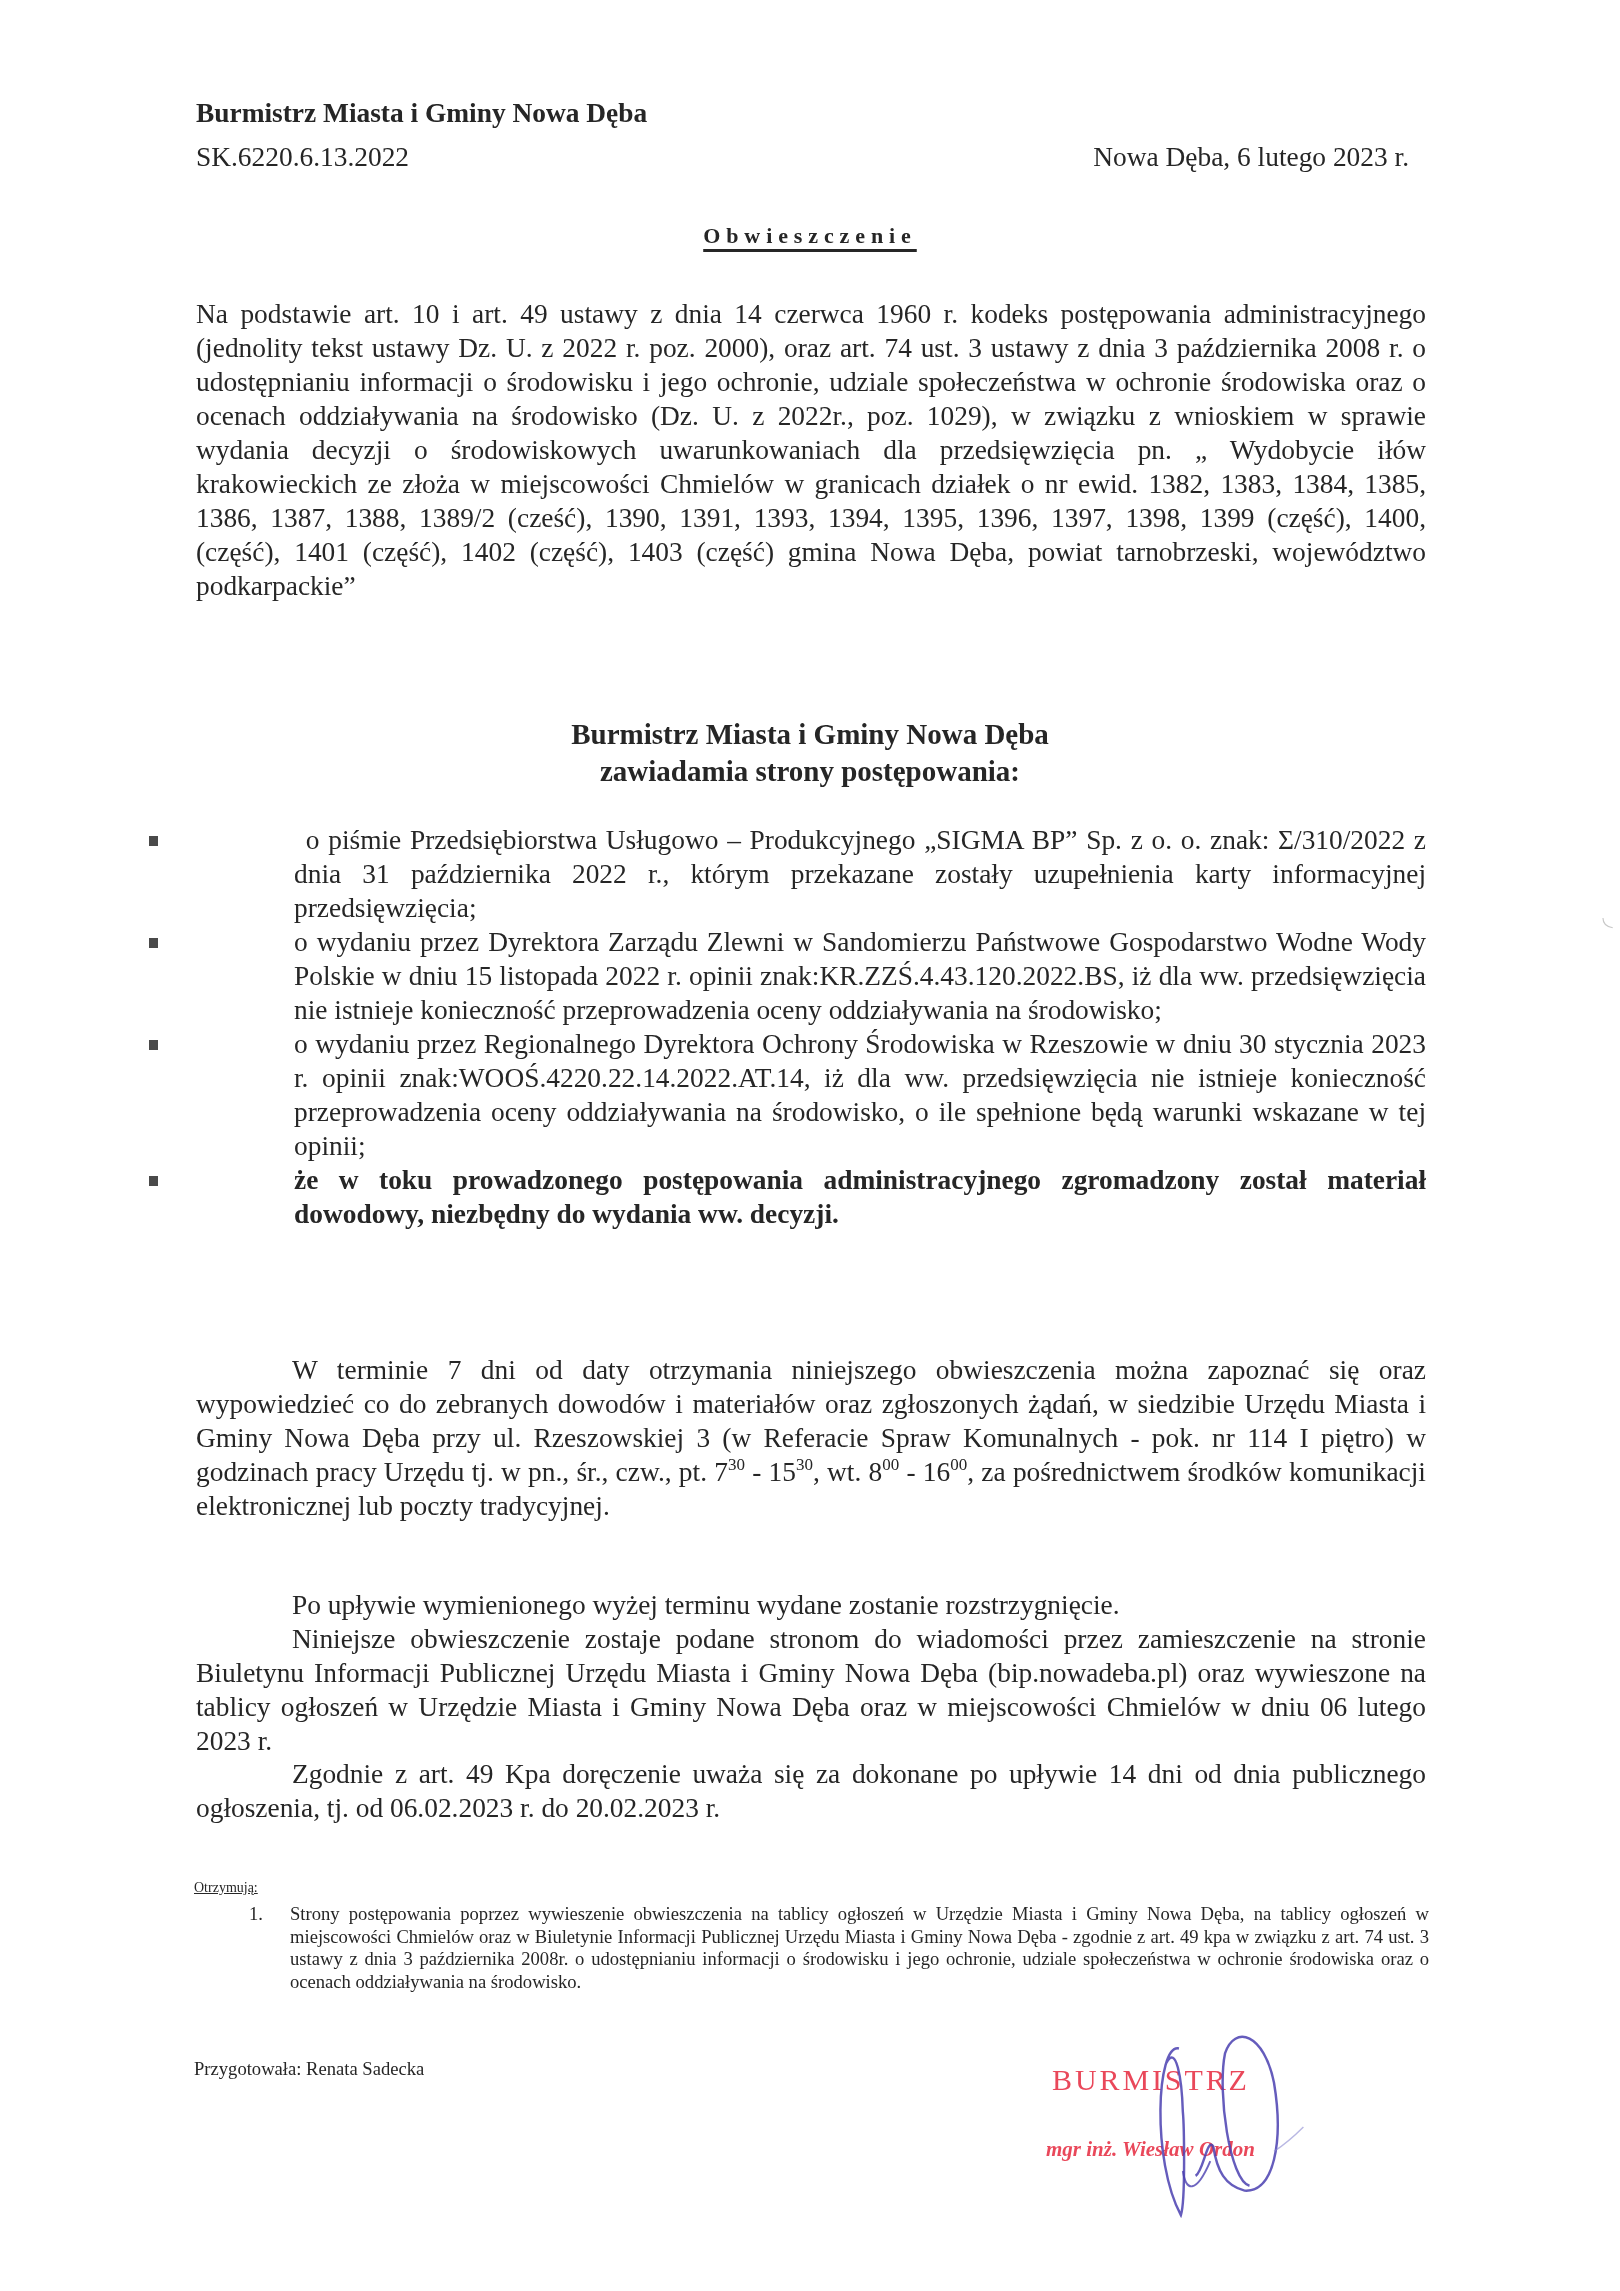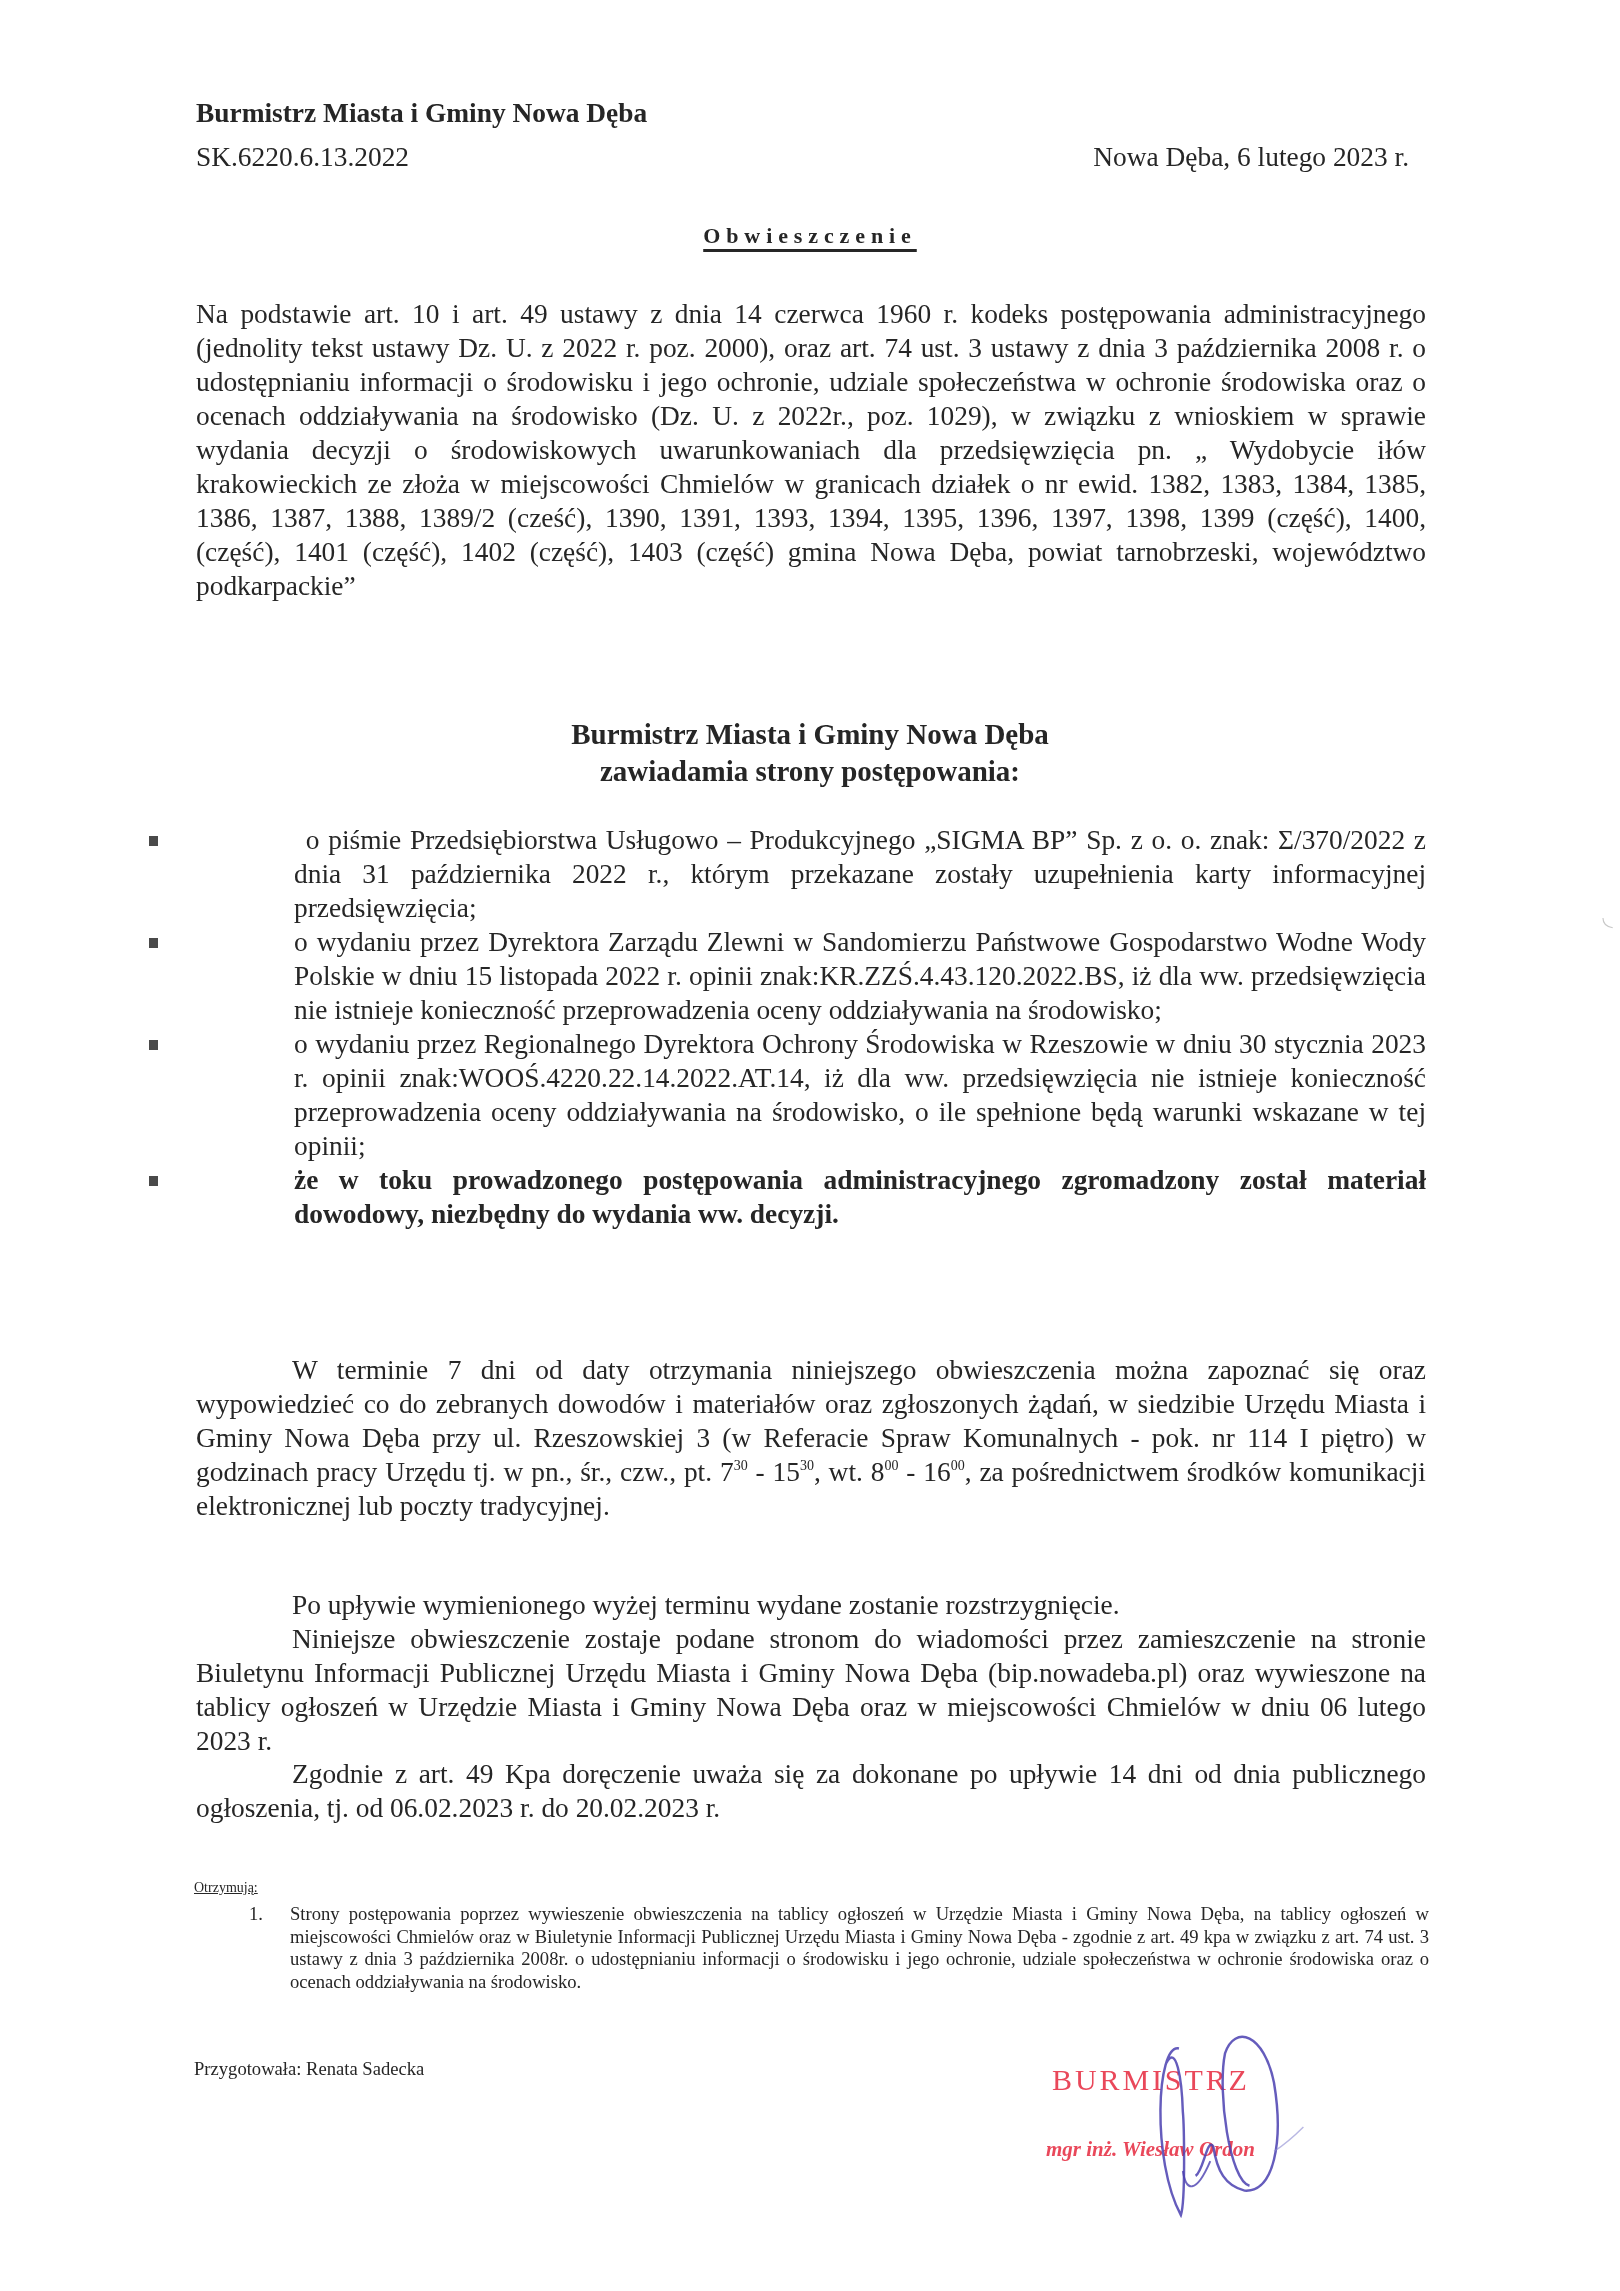--- a/index.html
+++ b/index.html
@@ -17,21 +17,21 @@
   .para-intro { top: 297px; }
   .center-head { left: 0; width: 1620px; text-align: center; font-size: 29px; font-weight: bold; line-height: 37px; top: 716px; }
   .list { left: 196px; width: 1230px; top: 823px; font-size: 27.4px; line-height: 34px; margin: 0; padding: 0; list-style: none; }
   .list li { position: relative; padding-left: 98px; text-align: justify; margin-left: -98px; }
   .list li .txt { display: block; margin-left: 98px; text-indent: 0; }
   .bullet { position: absolute; left: 51px; top: 12.7px; width: 8.8px; height: 10.8px; background: #4a4a4a; }
   .list li.bold { font-weight: bold; }
   .indent { text-indent: 96px; }
   .para-term { top: 1353px; }
   .p3 { top: 1622px; }
-  sup { font-size: 14px; vertical-align: 10.8px; line-height: 0; }
+  sup { font-size: 17px; vertical-align: 10.8px; line-height: 0; }
   .recv-label { left: 194px; top: 1880px; font-size: 14px; text-decoration: underline; }
   .recv-list { left: 194px; width: 1235px; top: 1903px; font-size: 18.6px; line-height: 22.5px; }
   .recv-num { position: absolute; left: 55px; top: 0; }
   .recv-text { margin-left: 96px; text-align: justify; display: block; }
   .prep { left: 194px; top: 2058px; font-size: 18.6px; }
   .stamp1 { left: 1052px; top: 2063px; font-size: 30px; color: #e8394d; letter-spacing: 2.9px; opacity: .92; }
   .stamp2 { left: 1046px; top: 2137px; font-size: 21px; color: #e8394d; font-style: italic; font-weight: bold; opacity: .92; }
   .sig { left: 1127px; top: 2024px; width: 196px; height: 196px; }
   .edge-mark { left: 1601px; top: 916px; width: 13.7px; height: 13.7px; }
 </style>
@@ -49,21 +49,21 @@
   <div class="abs para para-intro">Na podstawie art. 10 i art. 49 ustawy z dnia 14 czerwca 1960 r. kodeks postępowania administracyjnego (jednolity tekst ustawy Dz. U. z 2022 r. poz. 2000), oraz art. 74 ust. 3 ustawy z dnia 3 października 2008 r. o udostępnianiu informacji o środowisku i jego ochronie, udziale społeczeństwa w ochronie środowiska oraz o ocenach oddziaływania na środowisko (Dz. U. z 2022r., poz. 1029), w związku z  wnioskiem  w sprawie wydania decyzji o środowiskowych uwarunkowaniach dla przedsięwzięcia pn. „ Wydobycie iłów krakowieckich ze złoża w miejscowości Chmielów w granicach działek o nr ewid. 1382, 1383, 1384, 1385, 1386, 1387, 1388, 1389/2 (cześć), 1390, 1391, 1393, 1394, 1395, 1396, 1397, 1398, 1399 (część), 1400, (część), 1401 (część), 1402 (część), 1403 (część) gmina Nowa Dęba, powiat tarnobrzeski, województwo podkarpackie”</div>
 
   <div class="abs center-head">
     <div>Burmistrz Miasta i Gminy Nowa Dęba</div>
     <div>zawiadamia strony postępowania:</div>
   </div>
 
   <ul class="abs list">
     <li>
       <span class="bullet" style="left:51px"></span>
-      <span class="txt" style="text-indent:11.8px">o piśmie Przedsiębiorstwa Usługowo – Produkcyjnego „SIGMA BP” Sp. z o. o. znak: Σ/370/2022 z dnia 31 października 2022 r., którym przekazane zostały uzupełnienia karty informacyjnej przedsięwzięcia;</span>
+      <span class="txt" style="text-indent:11.8px">o piśmie Przedsiębiorstwa Usługowo – Produkcyjnego „SIGMA BP” Sp. z o. o. znak: Σ/310/2022 z dnia 31 października 2022 r., którym przekazane zostały uzupełnienia karty informacyjnej przedsięwzięcia;</span>
     </li>
     <li>
       <span class="bullet"></span>
       <span class="txt">o wydaniu przez Dyrektora Zarządu Zlewni w Sandomierzu Państwowe Gospodarstwo Wodne Wody Polskie w dniu 15 listopada 2022 r. opinii znak:KR.ZZŚ.4.43.120.2022.BS, iż dla ww. przedsięwzięcia nie istnieje konieczność przeprowadzenia oceny oddziaływania na środowisko;</span>
     </li>
     <li>
       <span class="bullet"></span>
       <span class="txt">o wydaniu przez Regionalnego Dyrektora Ochrony Środowiska w Rzeszowie w dniu 30 stycznia 2023 r. opinii znak:WOOŚ.4220.22.14.2022.AT.14, iż dla ww. przedsięwzięcia nie istnieje konieczność przeprowadzenia oceny oddziaływania na środowisko, o ile spełnione będą warunki wskazane w tej opinii;</span>
     </li>
     <li class="bold">

